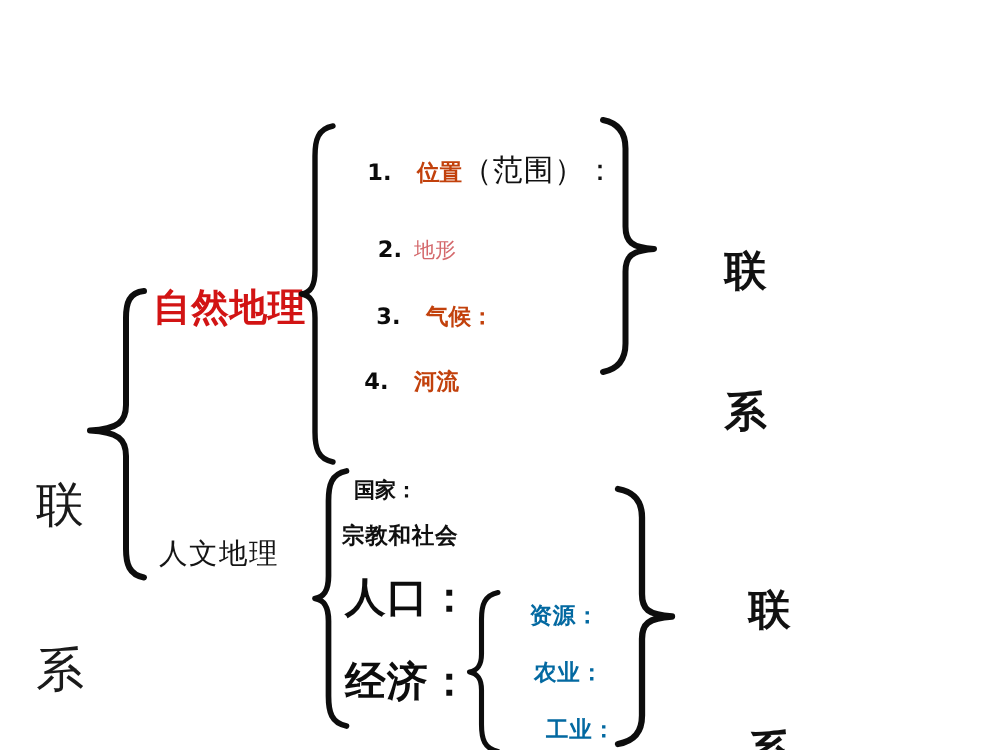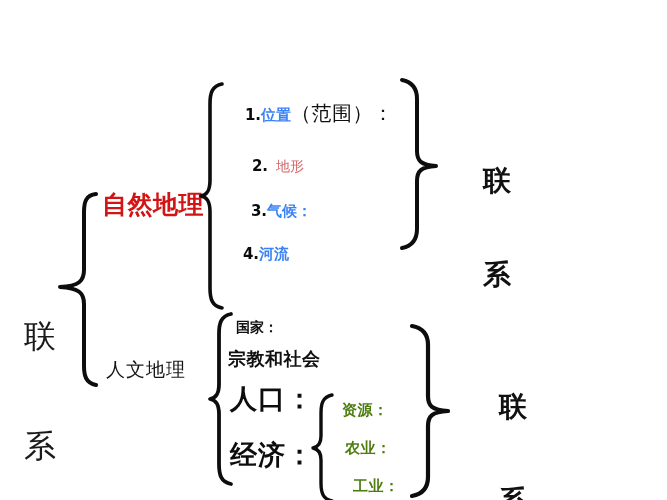--- a/index.html
+++ b/index.html
@@ -60,23 +60,24 @@
 
   
   .numbered {
     font-size: 15px;
     font-weight: bold;
     color: #0b0b0b;
     font-family: "DejaVu Sans", "Liberation Sans", sans-serif;
   }
   .numbered .num { color: #0b0b0b; }
   .numbered .term-red {
-    color: #3b82f6;
-    font-family: "DejaVu Sans", "Liberation Sans", sans-serif;
-    font-weight: bold;
+    color: #c2410c;
+    font-family: "DejaVu Sans", "Liberation Sans", sans-serif;
+    font-weight: bold;
+    margin-left: 17px;
   }
   .numbered .term-soft {
     color: #d4686b;
     font-family: "DejaVu Serif", "Liberation Serif", serif;
     font-weight: normal;
     font-size: 14px;
   }
   .numbered .plain {
     color: #111111;
     font-family: "DejaVu Serif", "Liberation Serif", serif;
@@ -98,37 +99,38 @@
   
   .hg-small {
     font-family: "DejaVu Sans", "Liberation Sans", sans-serif;
     font-weight: bold;
     font-size: 14px;
     color: #101010;
   }
   .hg-mid {
     font-family: "DejaVu Sans", "Liberation Sans", sans-serif;
     font-weight: bold;
-    font-size: 18px;
+    font-size: 15px;
     color: #101010;
     letter-spacing: 0.5px;
   }
   .hg-large {
     font-family: "DejaVu Serif", "Liberation Serif", serif;
     font-weight: bold;
     font-size: 27px;
     color: #0d0d0d;
     letter-spacing: 1px;
   }
   .hg-sub {
     font-family: "DejaVu Serif", "Liberation Serif", serif;
     font-weight: bold;
     font-size: 15px;
-    color: #4d7c0f;
-    letter-spacing: 0.5px;
+    color: #0369a1;
+    letter-spacing: 0.5px;
+    margin-left: 11px;
   }
 </style>
 </head>
 <body>
 
 <div id="canvas">
 
   <div class="node root-label" style="left:10px; top:248px; width:60px;">
     <span>联</span>
     <span>系</span>

